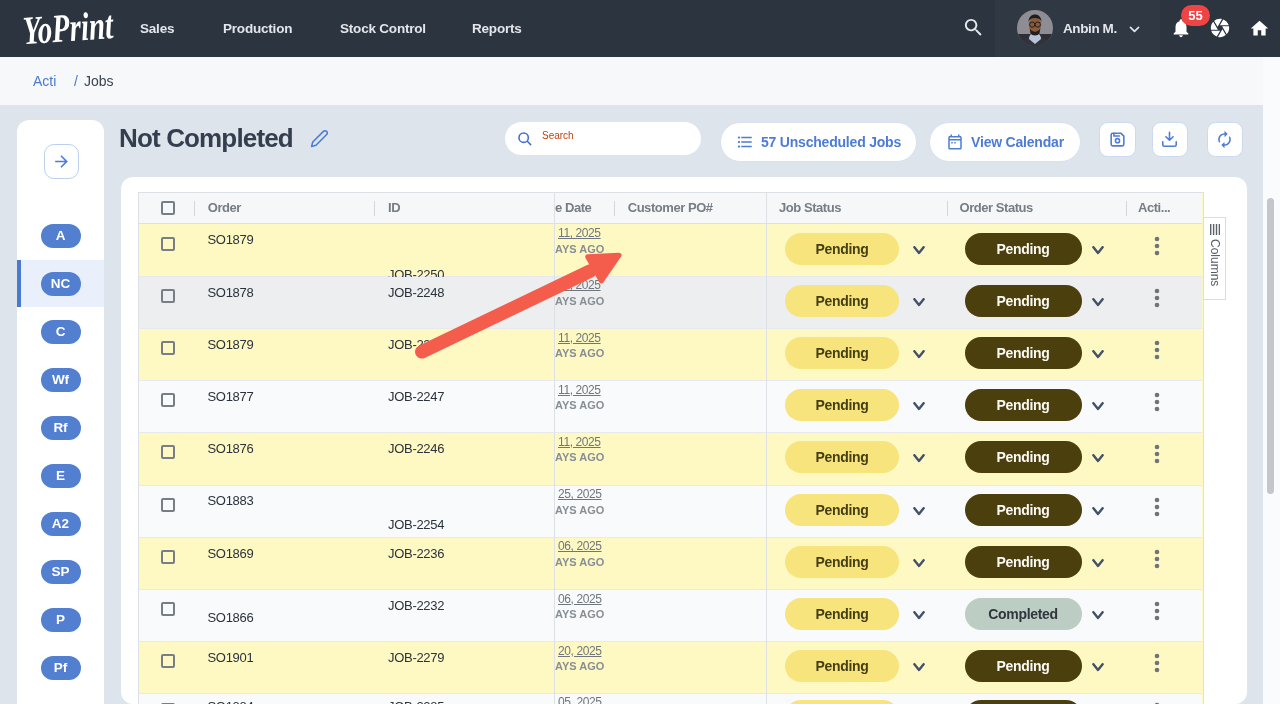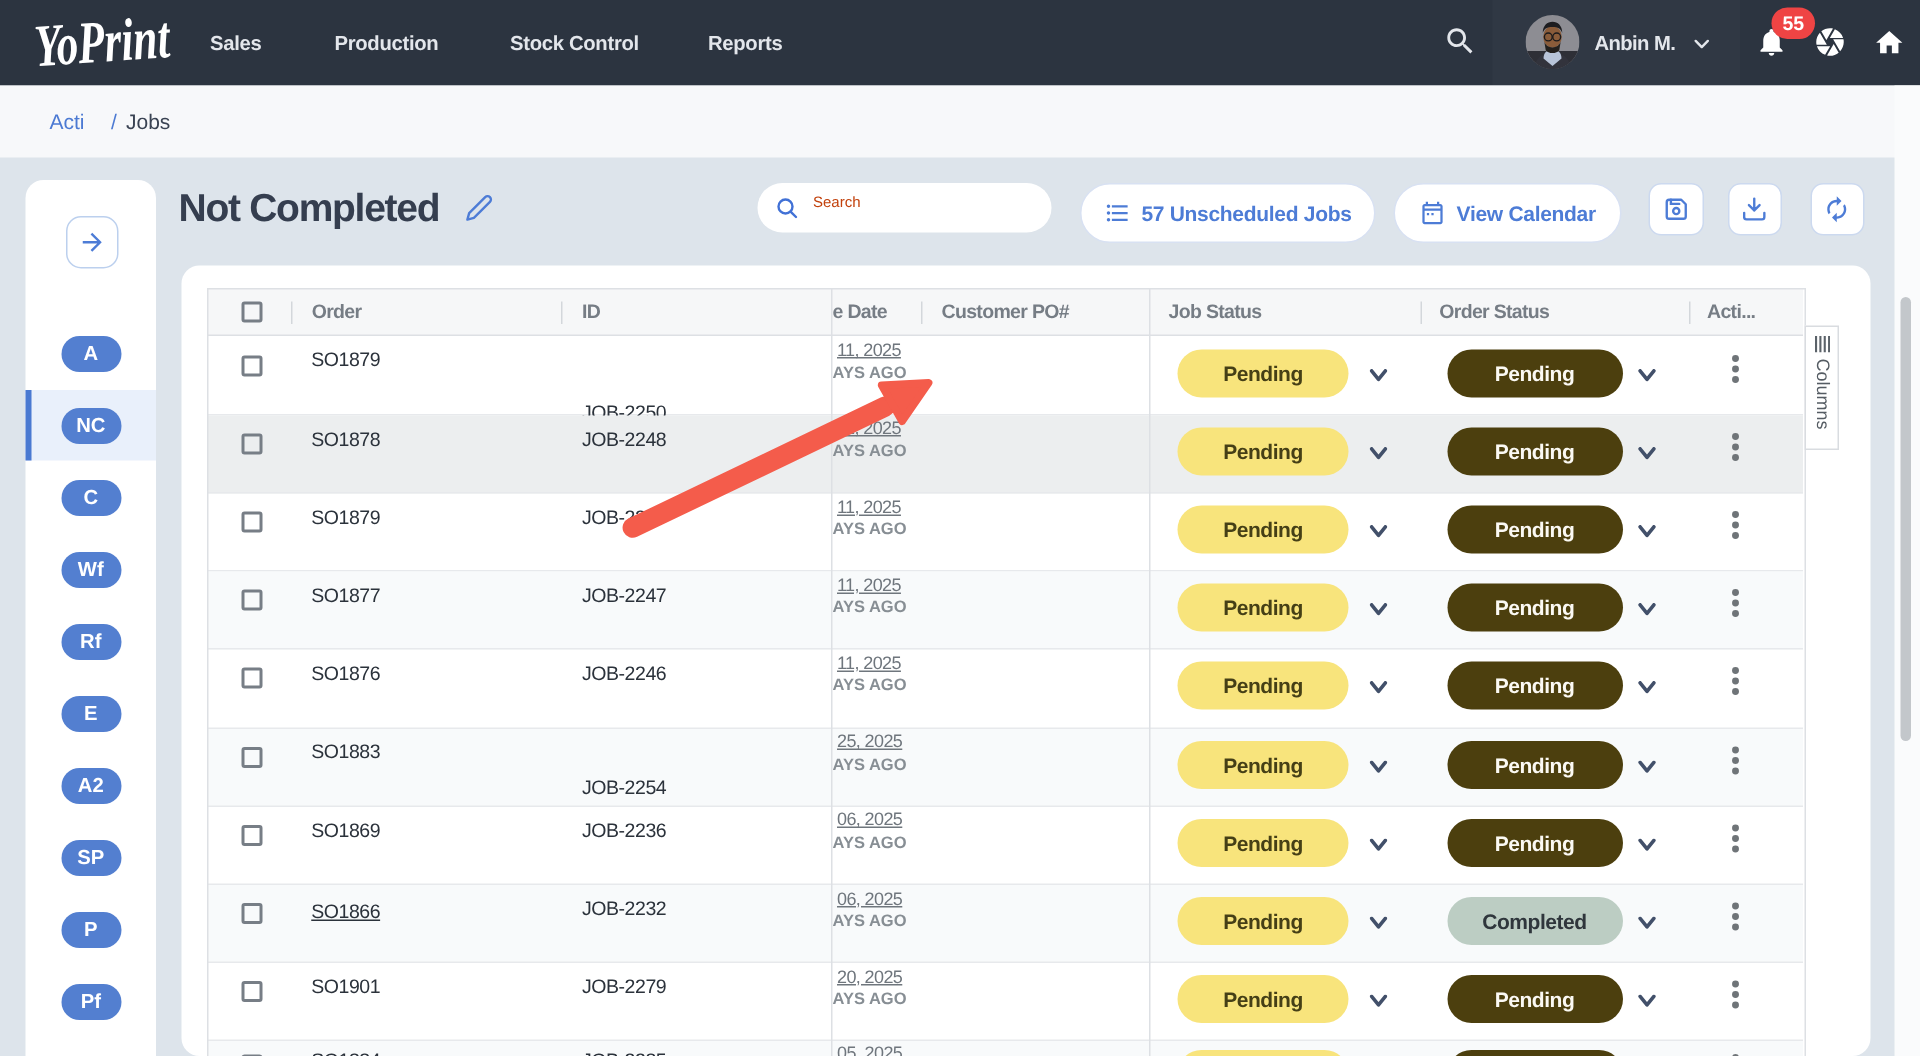--- a/index.html
+++ b/index.html
@@ -12,21 +12,21 @@
   
   #sidebar { position:absolute; left:17px; top:120px; width:87px; height:584px; background:#fff; border-radius:12px 12px 0 0; }
   .badge { position:absolute; left:23.5px; width:40px; height:24px; border-radius:12px; background:#537fd0; color:#fff; font-size:13.5px; font-weight:bold; text-align:center; line-height:24px; }
   
   #panel { position:absolute; left:121px; top:177px; width:1126px; height:527px; background:#fff; border-radius:12px; }
   
   #title { position:absolute; left:119px; top:123px; font-size:26px; letter-spacing:-0.85px; font-weight:bold; color:#353e4f; }
   .toolbtn { position:absolute; top:122px; height:40px; border-radius:20px; background:#fff; border:1px solid #d8e1f2; color:#4d7cd6; font-size:14px; letter-spacing:-0.2px; font-weight:bold; display:flex; align-items:center; justify-content:center; gap:7px; }
   .iconbtn { position:absolute; top:121.7px; width:36.5px; height:35px; border-radius:8.5px; background:#fff; border:1px solid #ccd9ef; display:flex; align-items:center; justify-content:center; }
   
-  #tablewrap { position:absolute; left:138px; top:192px; width:1066px; height:512px; overflow:hidden; background:#ffffff; }
+  #tablewrap { position:absolute; left:138px; top:192px; width:1066px; height:512px; overflow:hidden; background:#fef9c3; }
   #thead { position:absolute; left:0; top:0; width:1064px; height:32px; background:#f6f7f8; border-bottom:1px solid #dde0e4; }
   .hcell { position:absolute; top:0; height:32px; line-height:32px; font-size:13px; letter-spacing:-0.45px; font-weight:bold; color:#767d85; }
   .hdiv { position:absolute; top:9px; height:15px; width:1px; background:#d3d7db; }
   .row { position:absolute; left:0; width:1064px; height:52.25px; border-bottom:1px solid #e7e9ec; }
   .cb { position:absolute; left:23px; width:14px; height:14px; border:2px solid #777e86; border-radius:2px; background:transparent; }
   .ctext { position:absolute; font-size:13px; letter-spacing:-0.3px; line-height:15px; color:#2b323b; }
   .dl1 { position:absolute; left:420px; top:1.7px; font-size:12px; letter-spacing:-0.4px; line-height:14px; color:#6f767d;text-decoration:underline; }
   .dl2 { position:absolute; left:417px; top:18.2px; font-size:11px; font-weight:bold; letter-spacing:0; line-height:13px; color:#878e94; }
   .chip { position:absolute; top:8px; height:32px; border-radius:16px; font-size:14px; letter-spacing:-0.3px; font-weight:bold; display:flex; align-items:center; justify-content:center; }
   .chip.job { left:647px; width:114px; background:#f8e47c; color:#453f16; }
@@ -304,21 +304,21 @@
         <path d="M1.4 1.2 6 6.9 10.6 1.2" fill="none" stroke="#42506a" stroke-width="2.4" stroke-linecap="round" stroke-linejoin="round"></path>
       </svg>
 <svg class="dots" width="6" height="20" viewBox="0 0 6 20">
         <circle cx="3" cy="3" r="2.3" fill="#6f7478"></circle>
         <circle cx="3" cy="10" r="2.3" fill="#6f7478"></circle>
         <circle cx="3" cy="17" r="2.3" fill="#6f7478"></circle>
       </svg>
 </div>
 <div class="row" style="top:397.90000000000003px;background:#f8fafb;">
 <div class="cb" style="top:12px;"></div>
-<div class="ctext" style="left:69.5px;top:10px;text-decoration:underline;">SO1866</div>
+<div class="ctext" style="left:69.5px;top:20px;">SO1866</div>
 <div class="ctext" style="left:250px;top:7.9px;">JOB-2232</div>
 <div class="dl1">06, 2025</div>
 <div class="dl2">AYS AGO</div>
 <div class="chip job">Pending</div>
 <div class="chip done">Completed</div>
 <svg class="chev" style="left:775.4px;top:21px;" width="12" height="9" viewBox="0 0 12 9">
         <path d="M1.4 1.2 6 6.9 10.6 1.2" fill="none" stroke="#42506a" stroke-width="2.4" stroke-linecap="round" stroke-linejoin="round"></path>
       </svg>
 <svg class="chev" style="left:954.3px;top:21px;" width="12" height="9" viewBox="0 0 12 9">
         <path d="M1.4 1.2 6 6.9 10.6 1.2" fill="none" stroke="#42506a" stroke-width="2.4" stroke-linecap="round" stroke-linejoin="round"></path>

